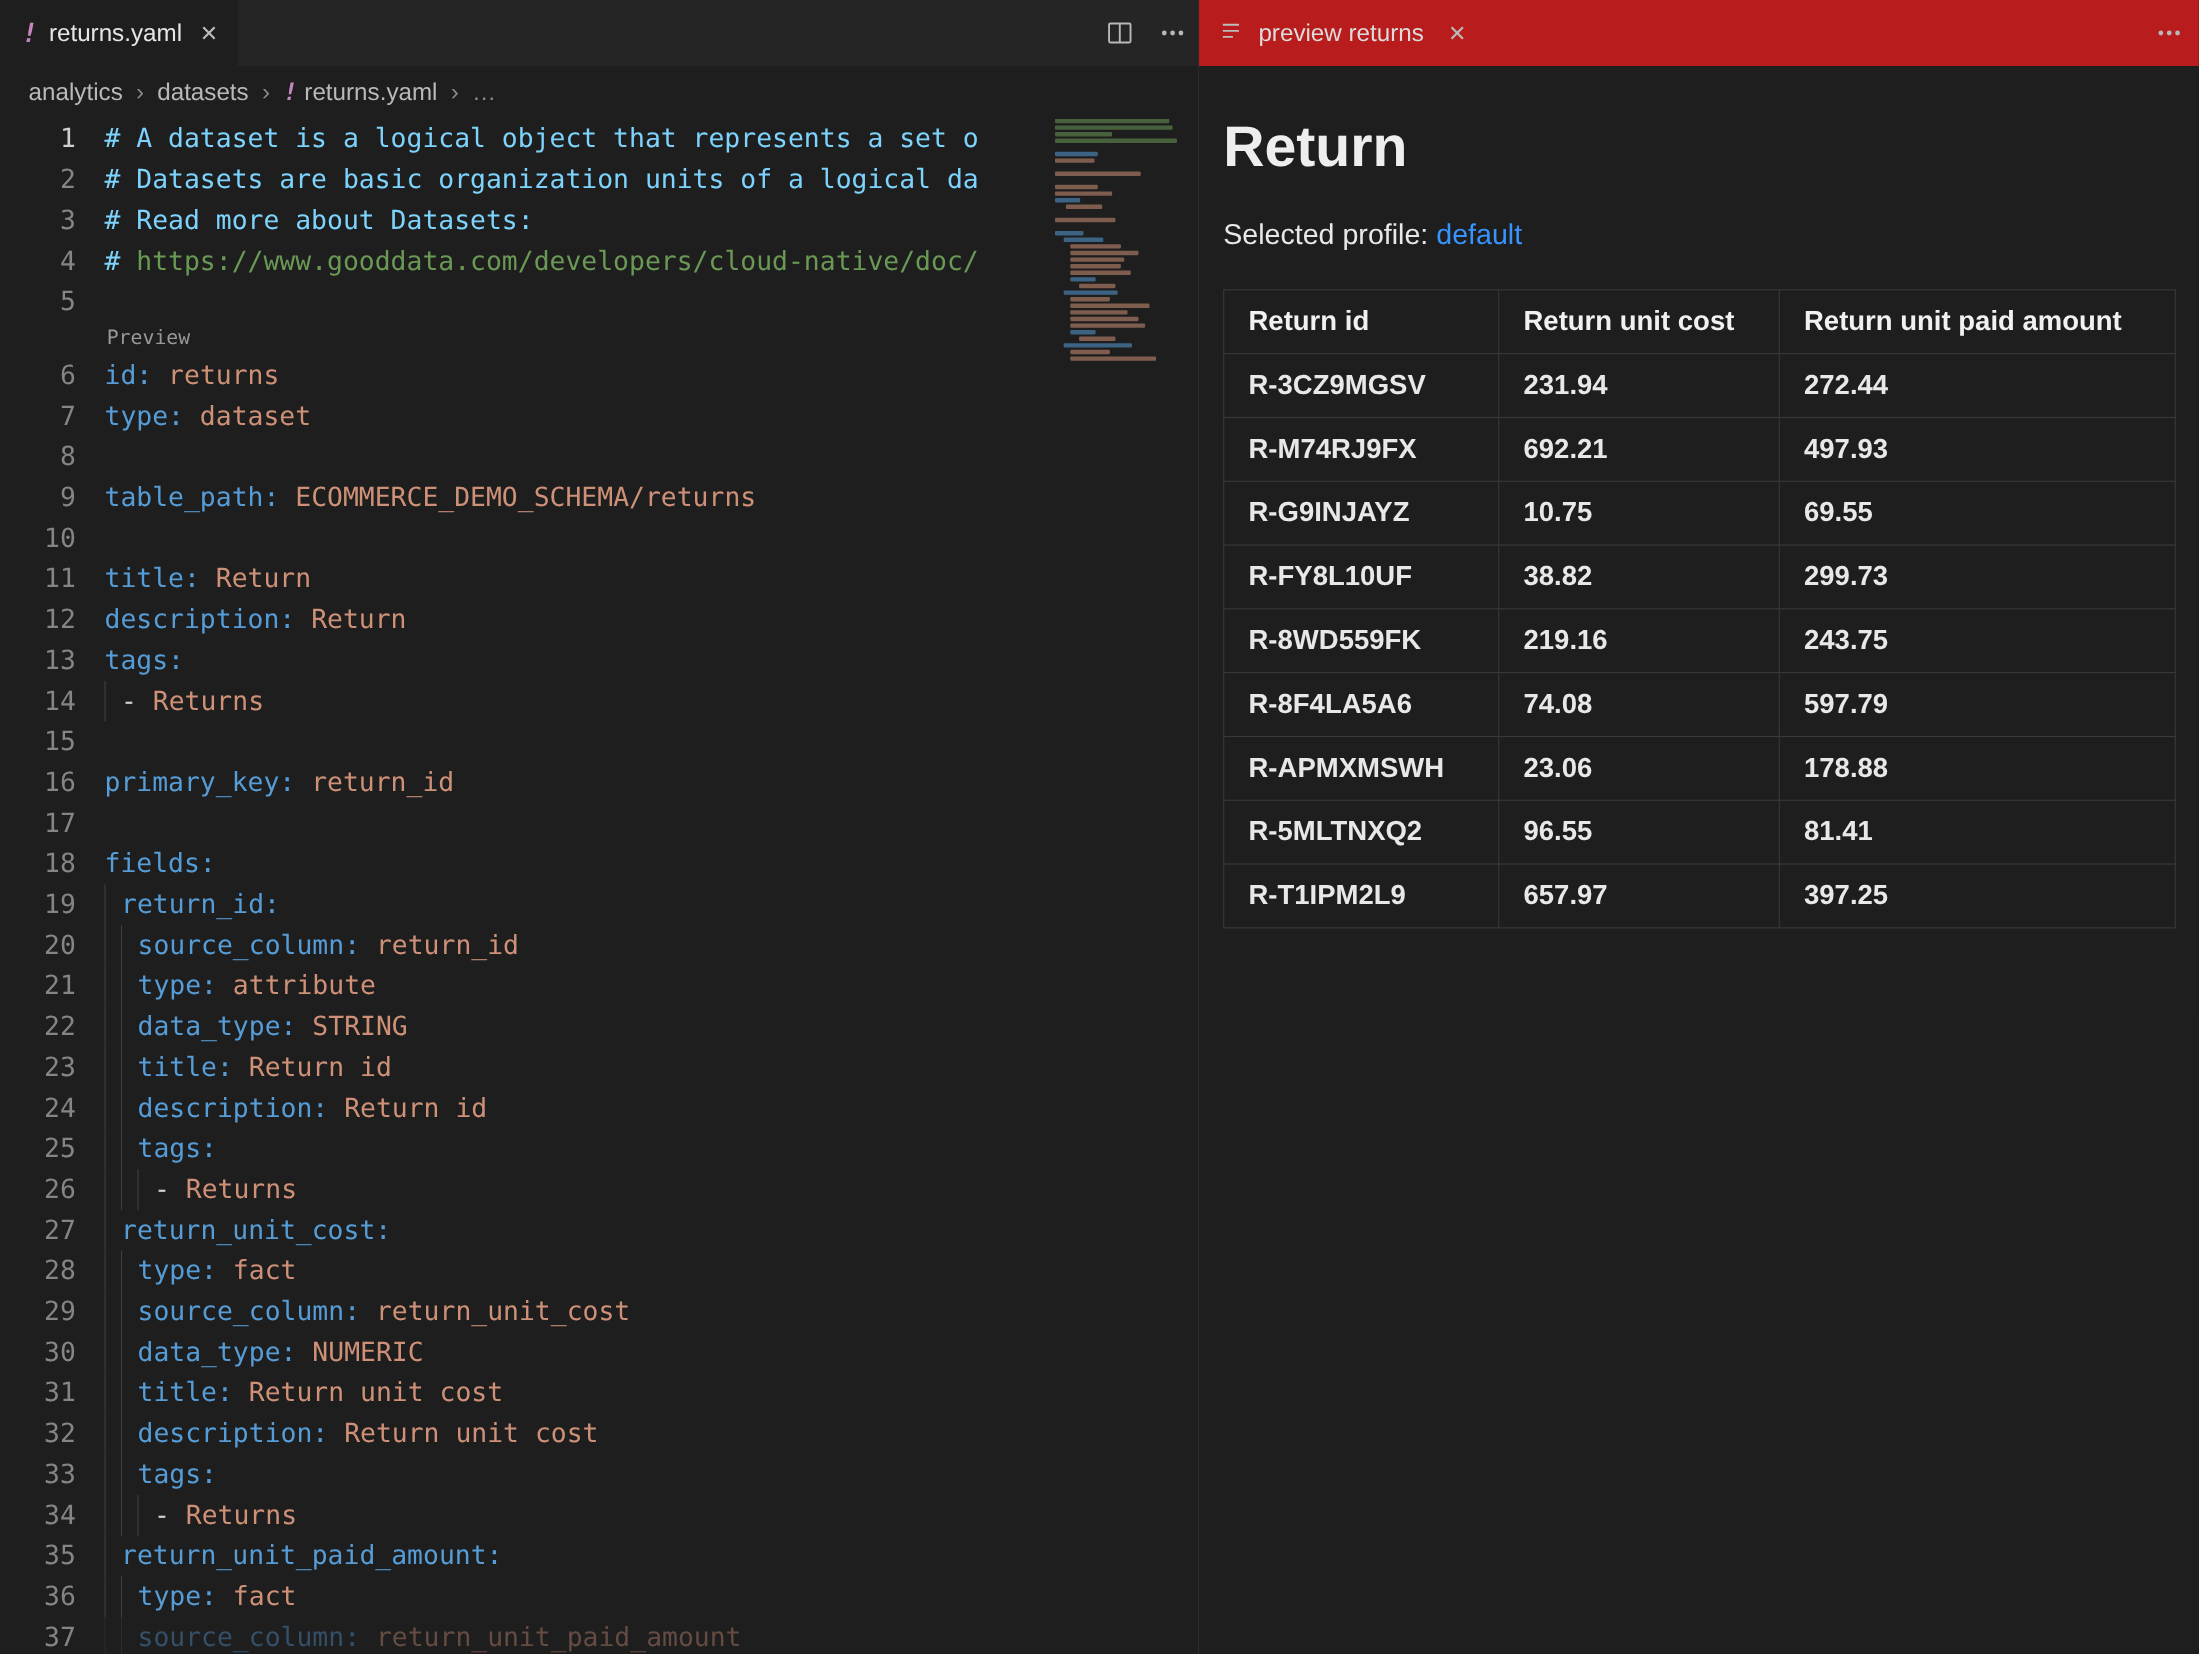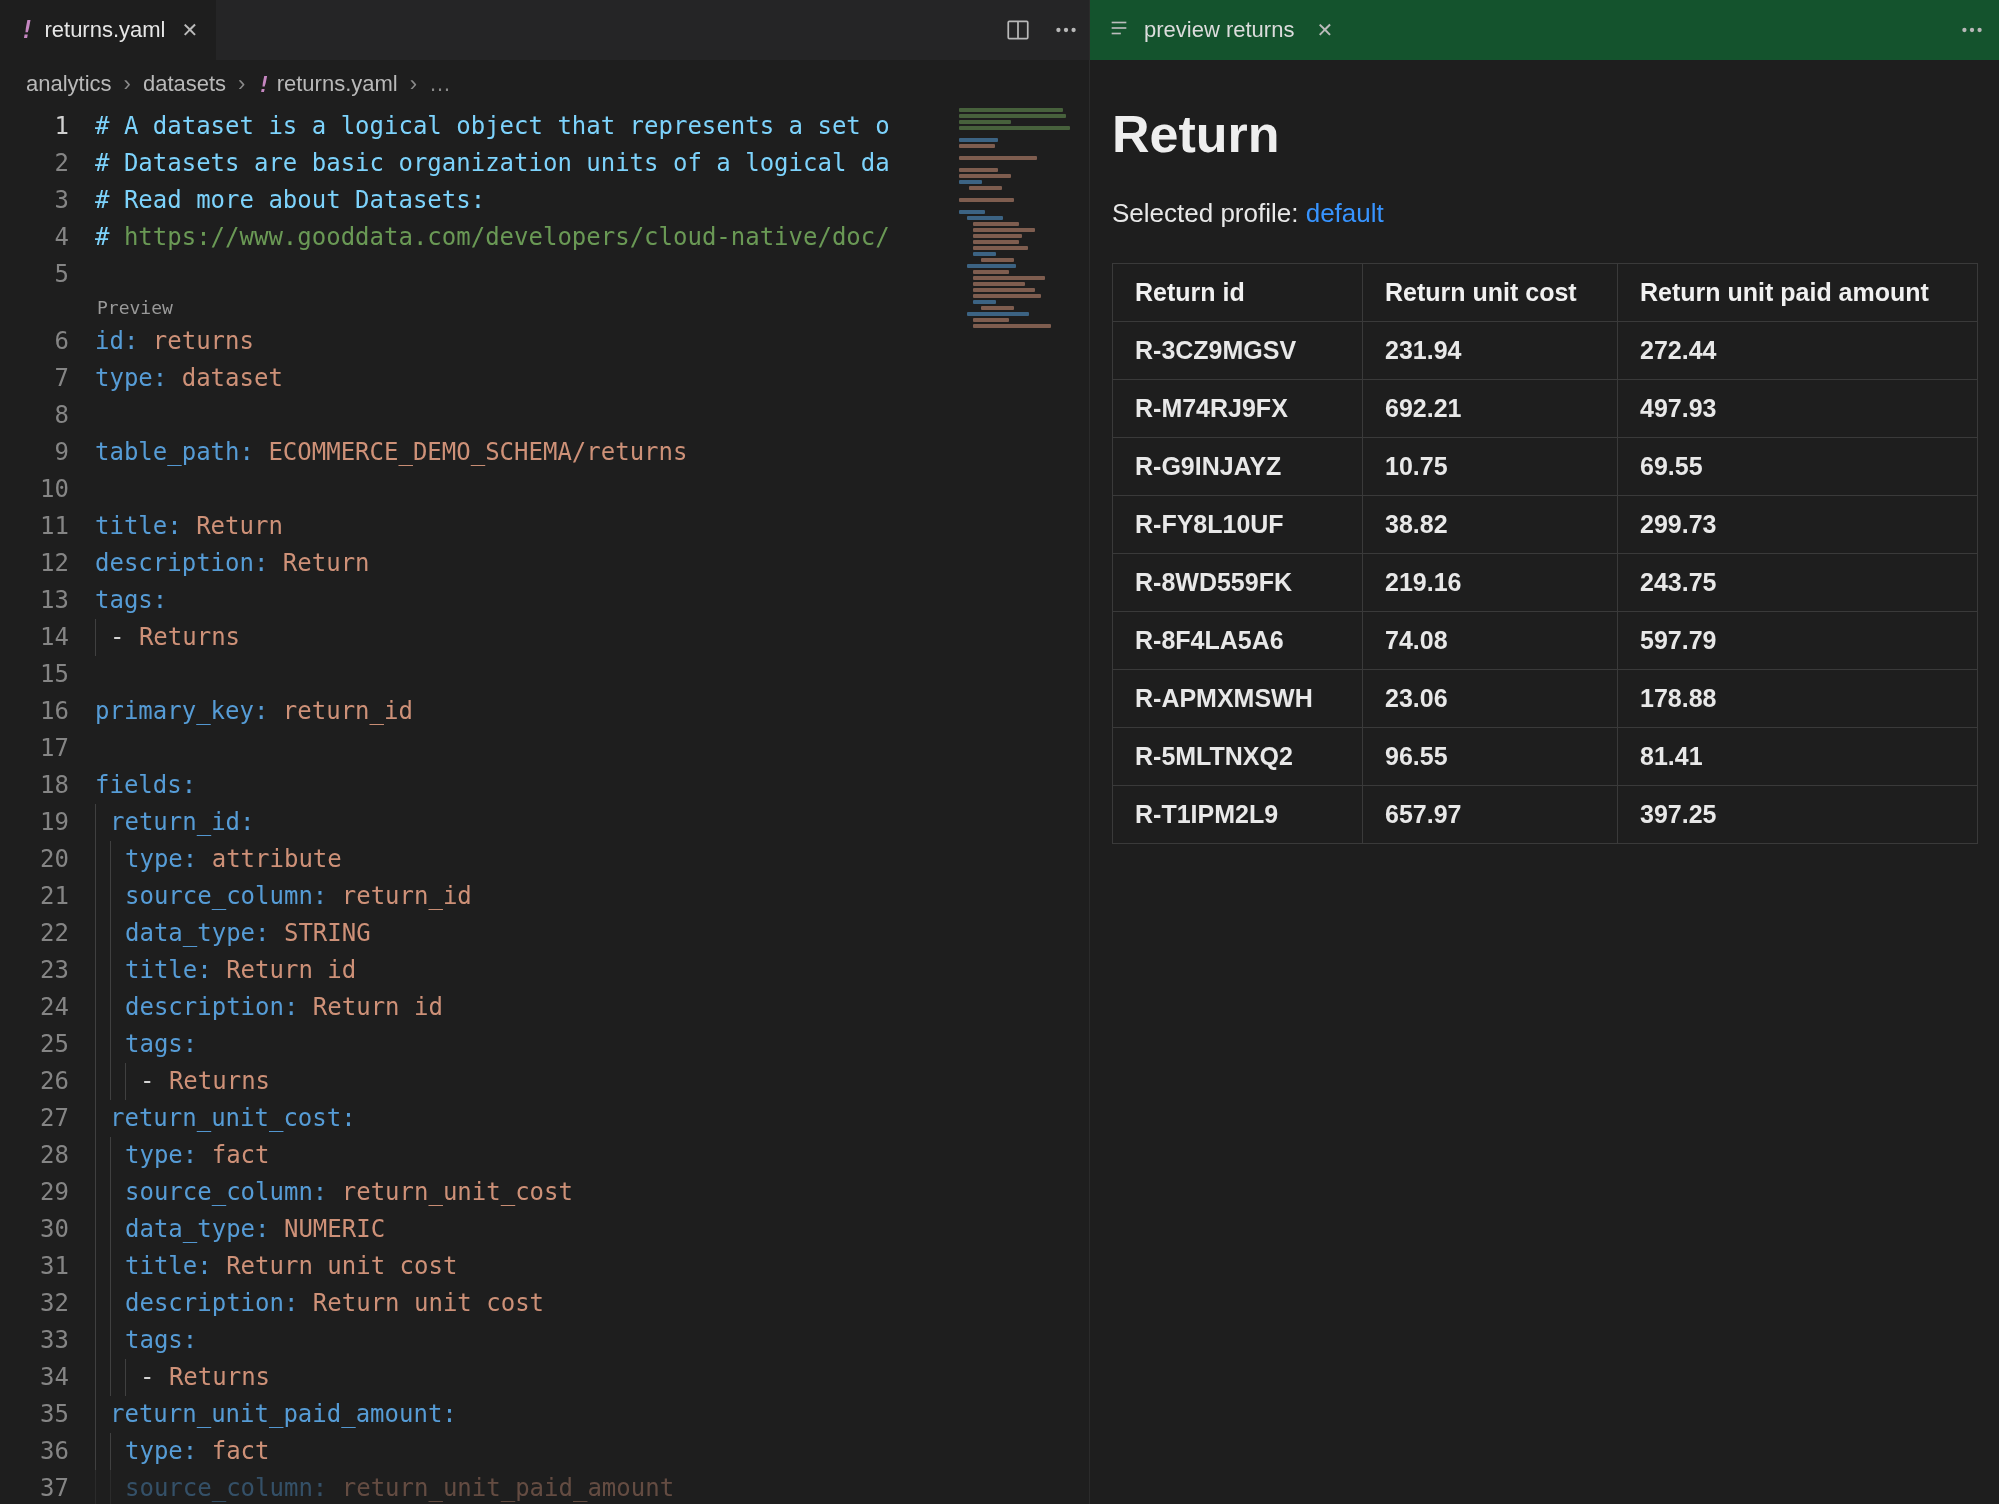--- a/index.html
+++ b/index.html
@@ -125,21 +125,21 @@
   
   .preview-pane {
     flex:1;
     height:100%;
     background:#1e1e1e;
     display:flex;
     flex-direction:column;
   }
   .preview-tabbar {
     height:60px;
-    background:#14532d;
+    background:#b91c1c;
     display:flex;
     align-items:center;
     position:relative;
     padding-left:18px;
     gap:14px;
   }
   .preview-tabbar .preview-icon { color:#bdbdbd; }
   .preview-tabbar .ptab-label { color:#dcdcdc; font-size:22px; }
   .preview-tabbar .close-x { color:#bbbbbb; font-size:20px; margin-left:8px; }
   .preview-tabbar .ellipsis-icon { position:absolute; right:14px; color:#b8b8b8; }
@@ -271,22 +271,22 @@
       <div class="line"></div>
       <div class="line"><span class="c-key">title</span><span class="c-key">: </span><span class="c-val">Return</span></div>
       <div class="line"><span class="c-key">description</span><span class="c-key">: </span><span class="c-val">Return</span></div>
       <div class="line"><span class="c-key">tags</span><span class="c-key">:</span></div>
       <div class="line"><span class="indent-guide" style="margin-right:14px"></span><span class="c-dash">- </span><span class="c-val">Returns</span></div>
       <div class="line"></div>
       <div class="line"><span class="c-key">primary_key</span><span class="c-key">: </span><span class="c-val">return_id</span></div>
       <div class="line"></div>
       <div class="line"><span class="c-key">fields</span><span class="c-key">:</span></div>
       <div class="line"><span class="indent-guide" style="margin-right:14px"></span><span class="c-key">return_id</span><span class="c-key">:</span></div>
+      <div class="line"><span class="indent-guide" style="margin-right:14px"></span><span class="indent-guide" style="margin-right:14px"></span><span class="c-key">source_column</span><span class="c-key">: </span><span class="c-val">return_id</span></div>
       <div class="line"><span class="indent-guide" style="margin-right:14px"></span><span class="indent-guide" style="margin-right:14px"></span><span class="c-key">type</span><span class="c-key">: </span><span class="c-val">attribute</span></div>
-      <div class="line"><span class="indent-guide" style="margin-right:14px"></span><span class="indent-guide" style="margin-right:14px"></span><span class="c-key">source_column</span><span class="c-key">: </span><span class="c-val">return_id</span></div>
       <div class="line"><span class="indent-guide" style="margin-right:14px"></span><span class="indent-guide" style="margin-right:14px"></span><span class="c-key">data_type</span><span class="c-key">: </span><span class="c-val">STRING</span></div>
       <div class="line"><span class="indent-guide" style="margin-right:14px"></span><span class="indent-guide" style="margin-right:14px"></span><span class="c-key">title</span><span class="c-key">: </span><span class="c-val">Return id</span></div>
       <div class="line"><span class="indent-guide" style="margin-right:14px"></span><span class="indent-guide" style="margin-right:14px"></span><span class="c-key">description</span><span class="c-key">: </span><span class="c-val">Return id</span></div>
       <div class="line"><span class="indent-guide" style="margin-right:14px"></span><span class="indent-guide" style="margin-right:14px"></span><span class="c-key">tags</span><span class="c-key">:</span></div>
       <div class="line"><span class="indent-guide" style="margin-right:14px"></span><span class="indent-guide" style="margin-right:14px"></span><span class="indent-guide" style="margin-right:14px"></span><span class="c-dash">- </span><span class="c-val">Returns</span></div>
       <div class="line"><span class="indent-guide" style="margin-right:14px"></span><span class="c-key">return_unit_cost</span><span class="c-key">:</span></div>
       <div class="line"><span class="indent-guide" style="margin-right:14px"></span><span class="indent-guide" style="margin-right:14px"></span><span class="c-key">type</span><span class="c-key">: </span><span class="c-val">fact</span></div>
       <div class="line"><span class="indent-guide" style="margin-right:14px"></span><span class="indent-guide" style="margin-right:14px"></span><span class="c-key">source_column</span><span class="c-key">: </span><span class="c-val">return_unit_cost</span></div>
       <div class="line"><span class="indent-guide" style="margin-right:14px"></span><span class="indent-guide" style="margin-right:14px"></span><span class="c-key">data_type</span><span class="c-key">: </span><span class="c-val">NUMERIC</span></div>
       <div class="line"><span class="indent-guide" style="margin-right:14px"></span><span class="indent-guide" style="margin-right:14px"></span><span class="c-key">title</span><span class="c-key">: </span><span class="c-val">Return unit cost</span></div>

